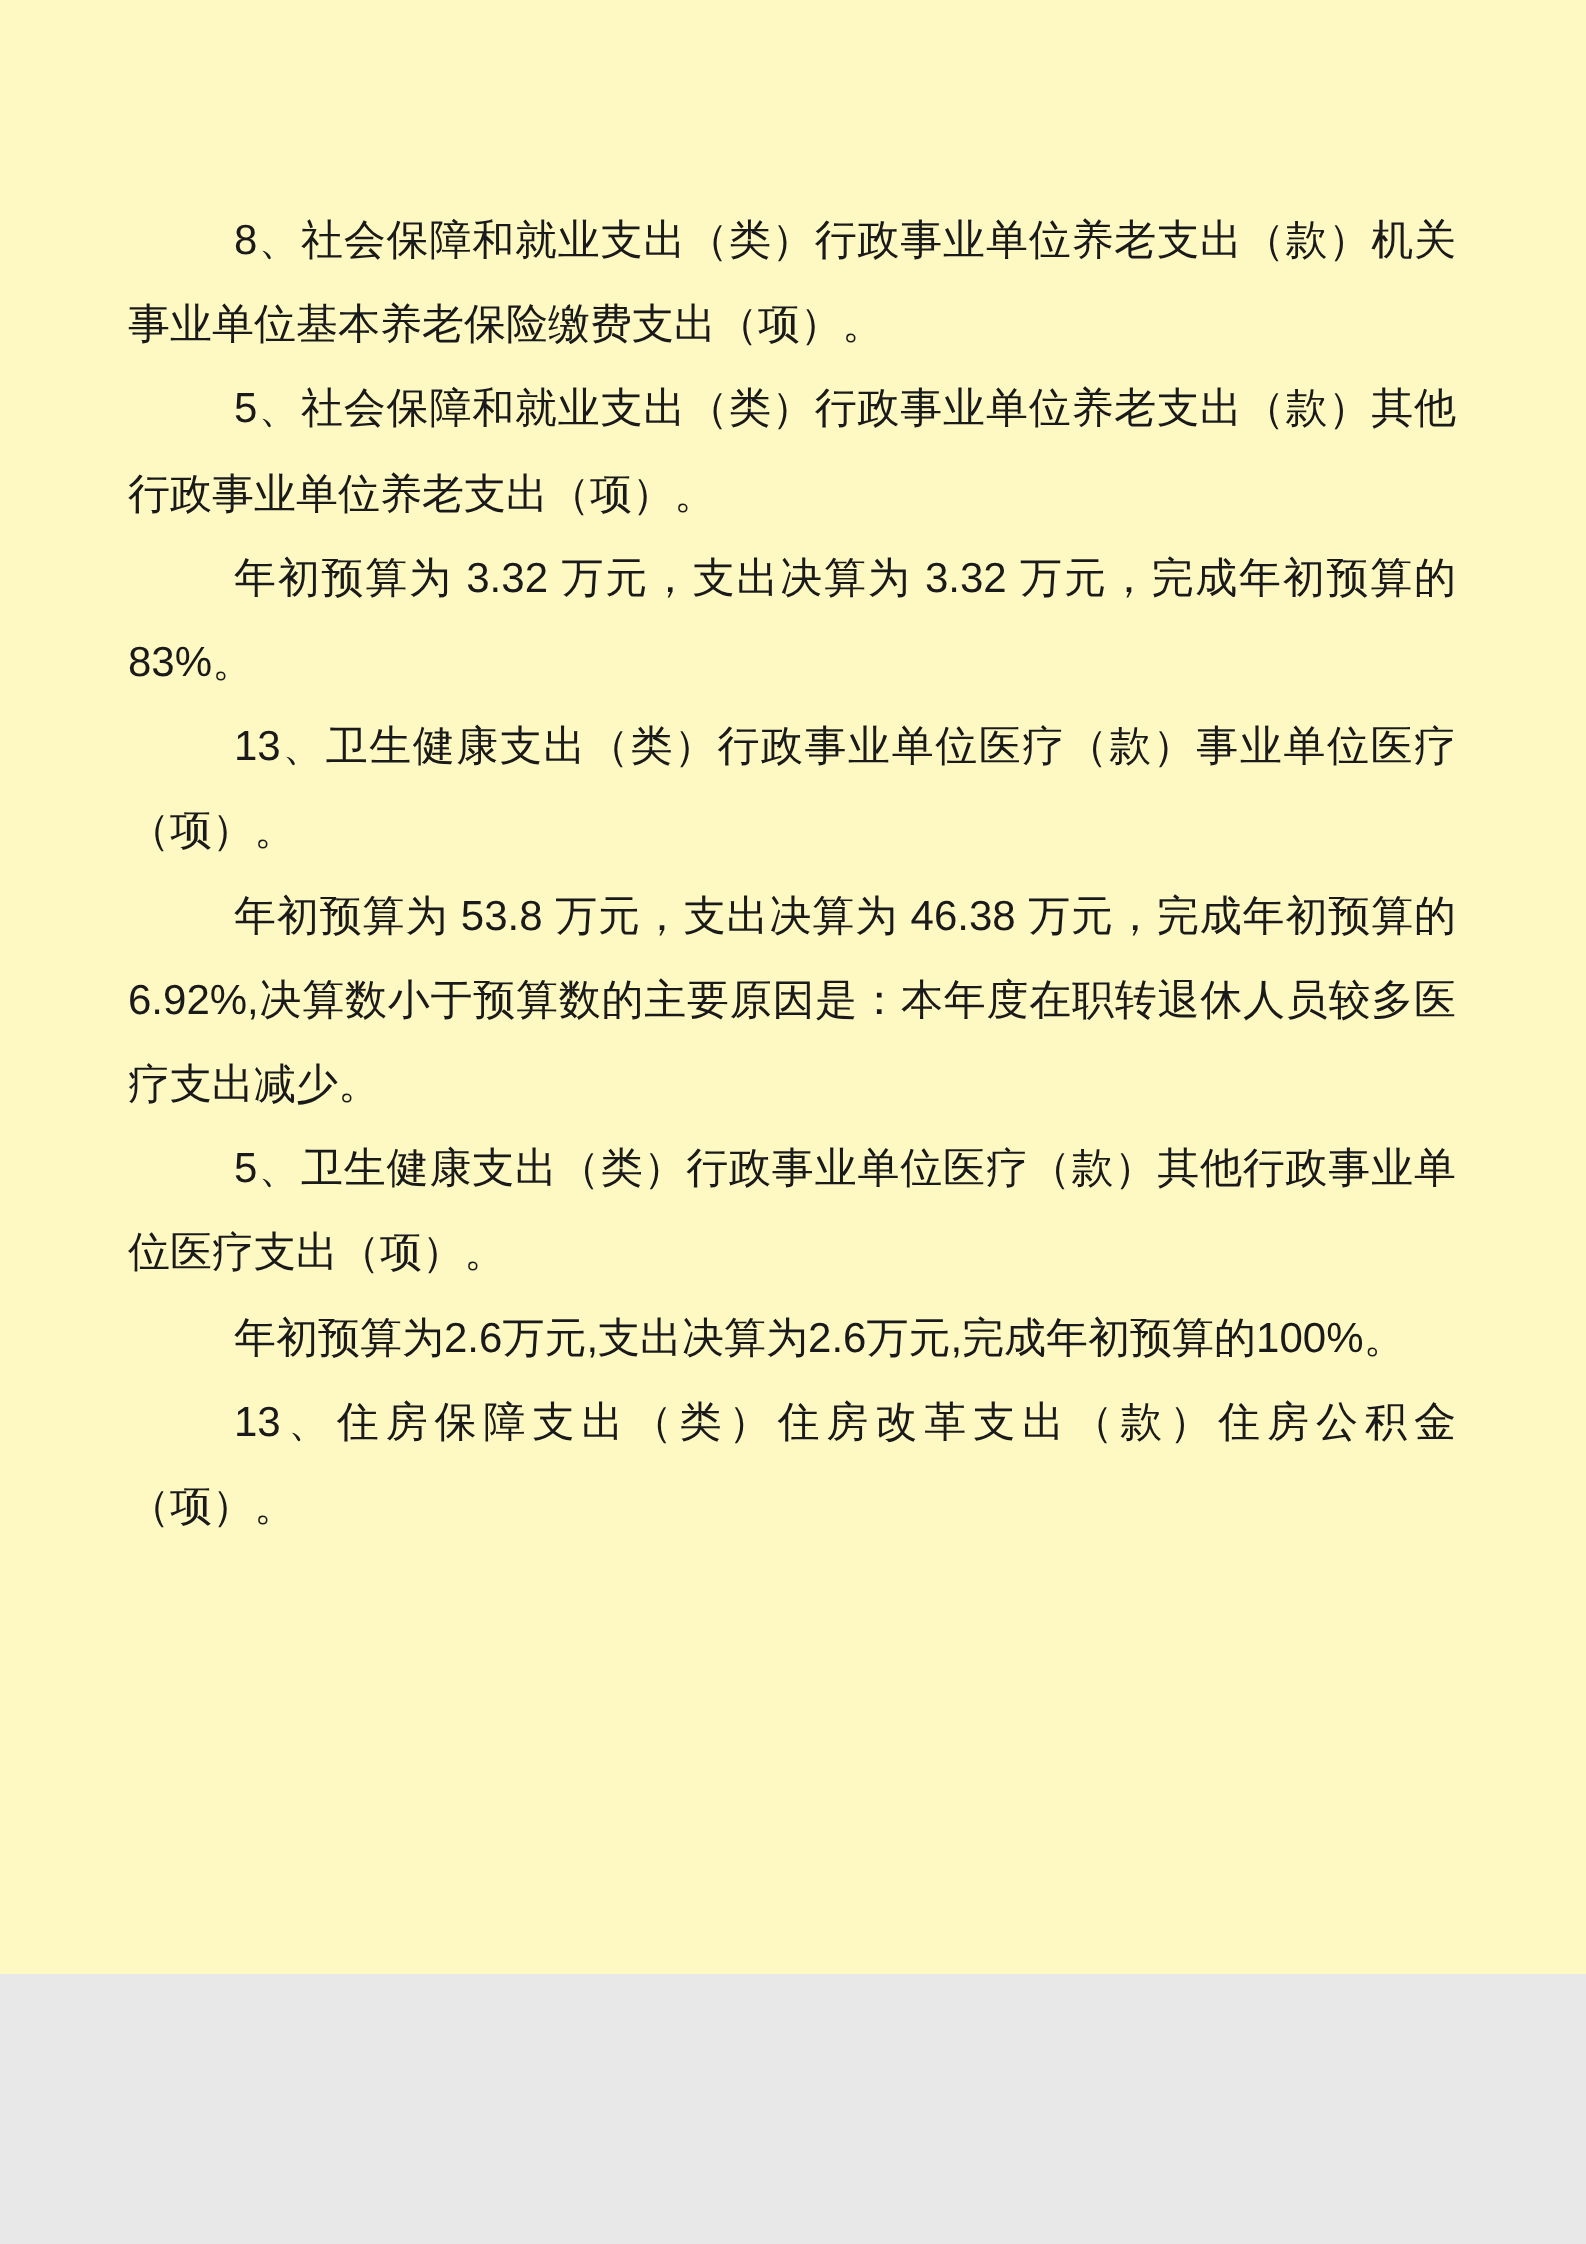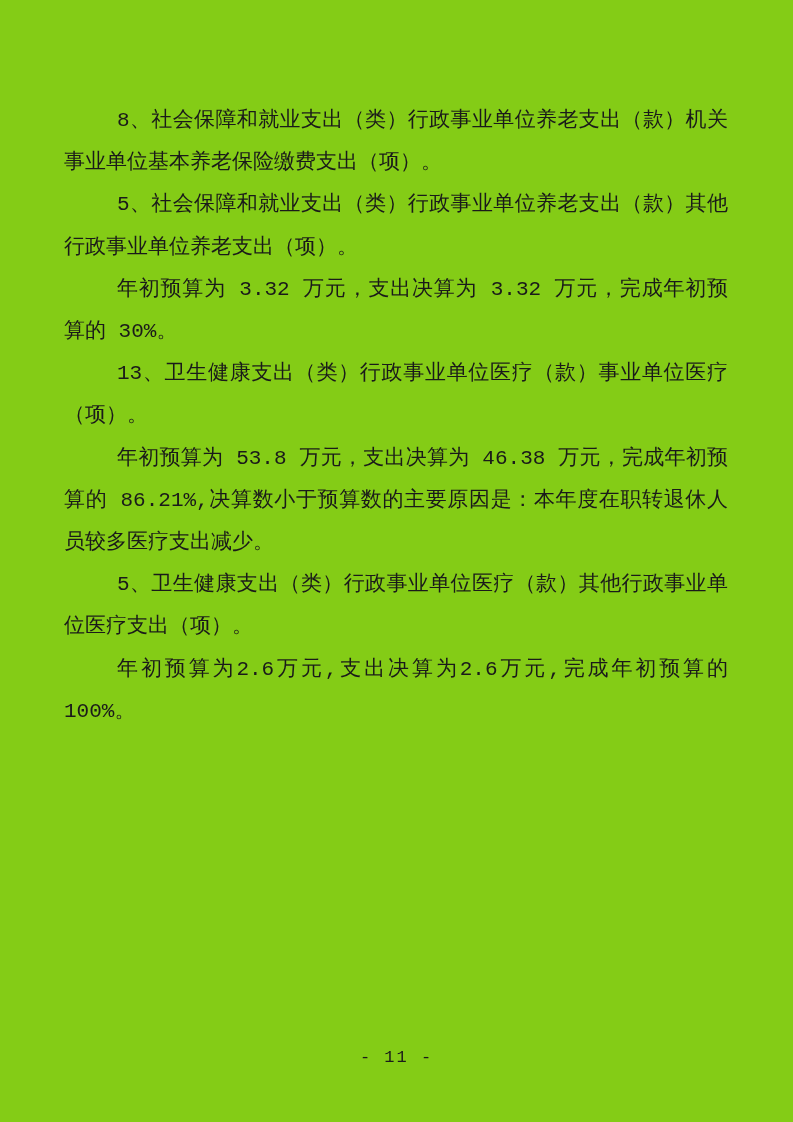--- a/index.html
+++ b/index.html
@@ -3,25 +3,25 @@
 <meta charset="utf-8">
 <style>
   html, body {
     margin: 0;
     padding: 0;
     background: #e8e8e8;
   }
   .page {
     position: relative;
     width: 793px;
-    height: 1122px;
+    height: 987px;
     margin: 0 auto;
-    background: #84cc16;
+    background: #fef9c3;
     color: #1a1a1a;
-    font-family: Liberation Mono, monospace;
+    font-family: Liberation Sans, sans-serif;
     overflow: hidden;
   }
   .body-text {
     position: absolute;
     left: 64px;
     top: 100px;
     width: 664px;
   }
   .body-text p {
     margin: 0;
@@ -45,22 +45,23 @@
     color: #1a1a1a;
   }
 </style>
 </head>
 <body>
 
 <div class="page">
   <main class="body-text">
     <p>8、社会保障和就业支出（类）行政事业单位养老支出（款）机关事业单位基本养老保险缴费支出（项）。</p>
     <p>5、社会保障和就业支出（类）行政事业单位养老支出（款）其他行政事业单位养老支出（项）。</p>
-    <p>年初预算为 3.32 万元，支出决算为 3.32 万元，完成年初预算的 30%。</p>
+    <p>年初预算为 3.32 万元，支出决算为 3.32 万元，完成年初预算的 83%。</p>
     <p>13、卫生健康支出（类）行政事业单位医疗（款）事业单位医疗（项）。</p>
-    <p>年初预算为 53.8 万元，支出决算为 46.38 万元，完成年初预算的 86.21%,决算数小于预算数的主要原因是：本年度在职转退休人员较多医疗支出减少。</p>
+    <p>年初预算为 53.8 万元，支出决算为 46.38 万元，完成年初预算的 6.92%,决算数小于预算数的主要原因是：本年度在职转退休人员较多医疗支出减少。</p>
     <p>5、卫生健康支出（类）行政事业单位医疗（款）其他行政事业单位医疗支出（项）。</p>
     <p>年初预算为2.6万元,支出决算为2.6万元,完成年初预算的100%。</p>
+    <p>13、住房保障支出（类）住房改革支出（款）住房公积金（项）。</p>
   </main>
   <footer class="footer">
     <span>- 11 -</span>
   </footer>
 </div>
 
 </body></html>

